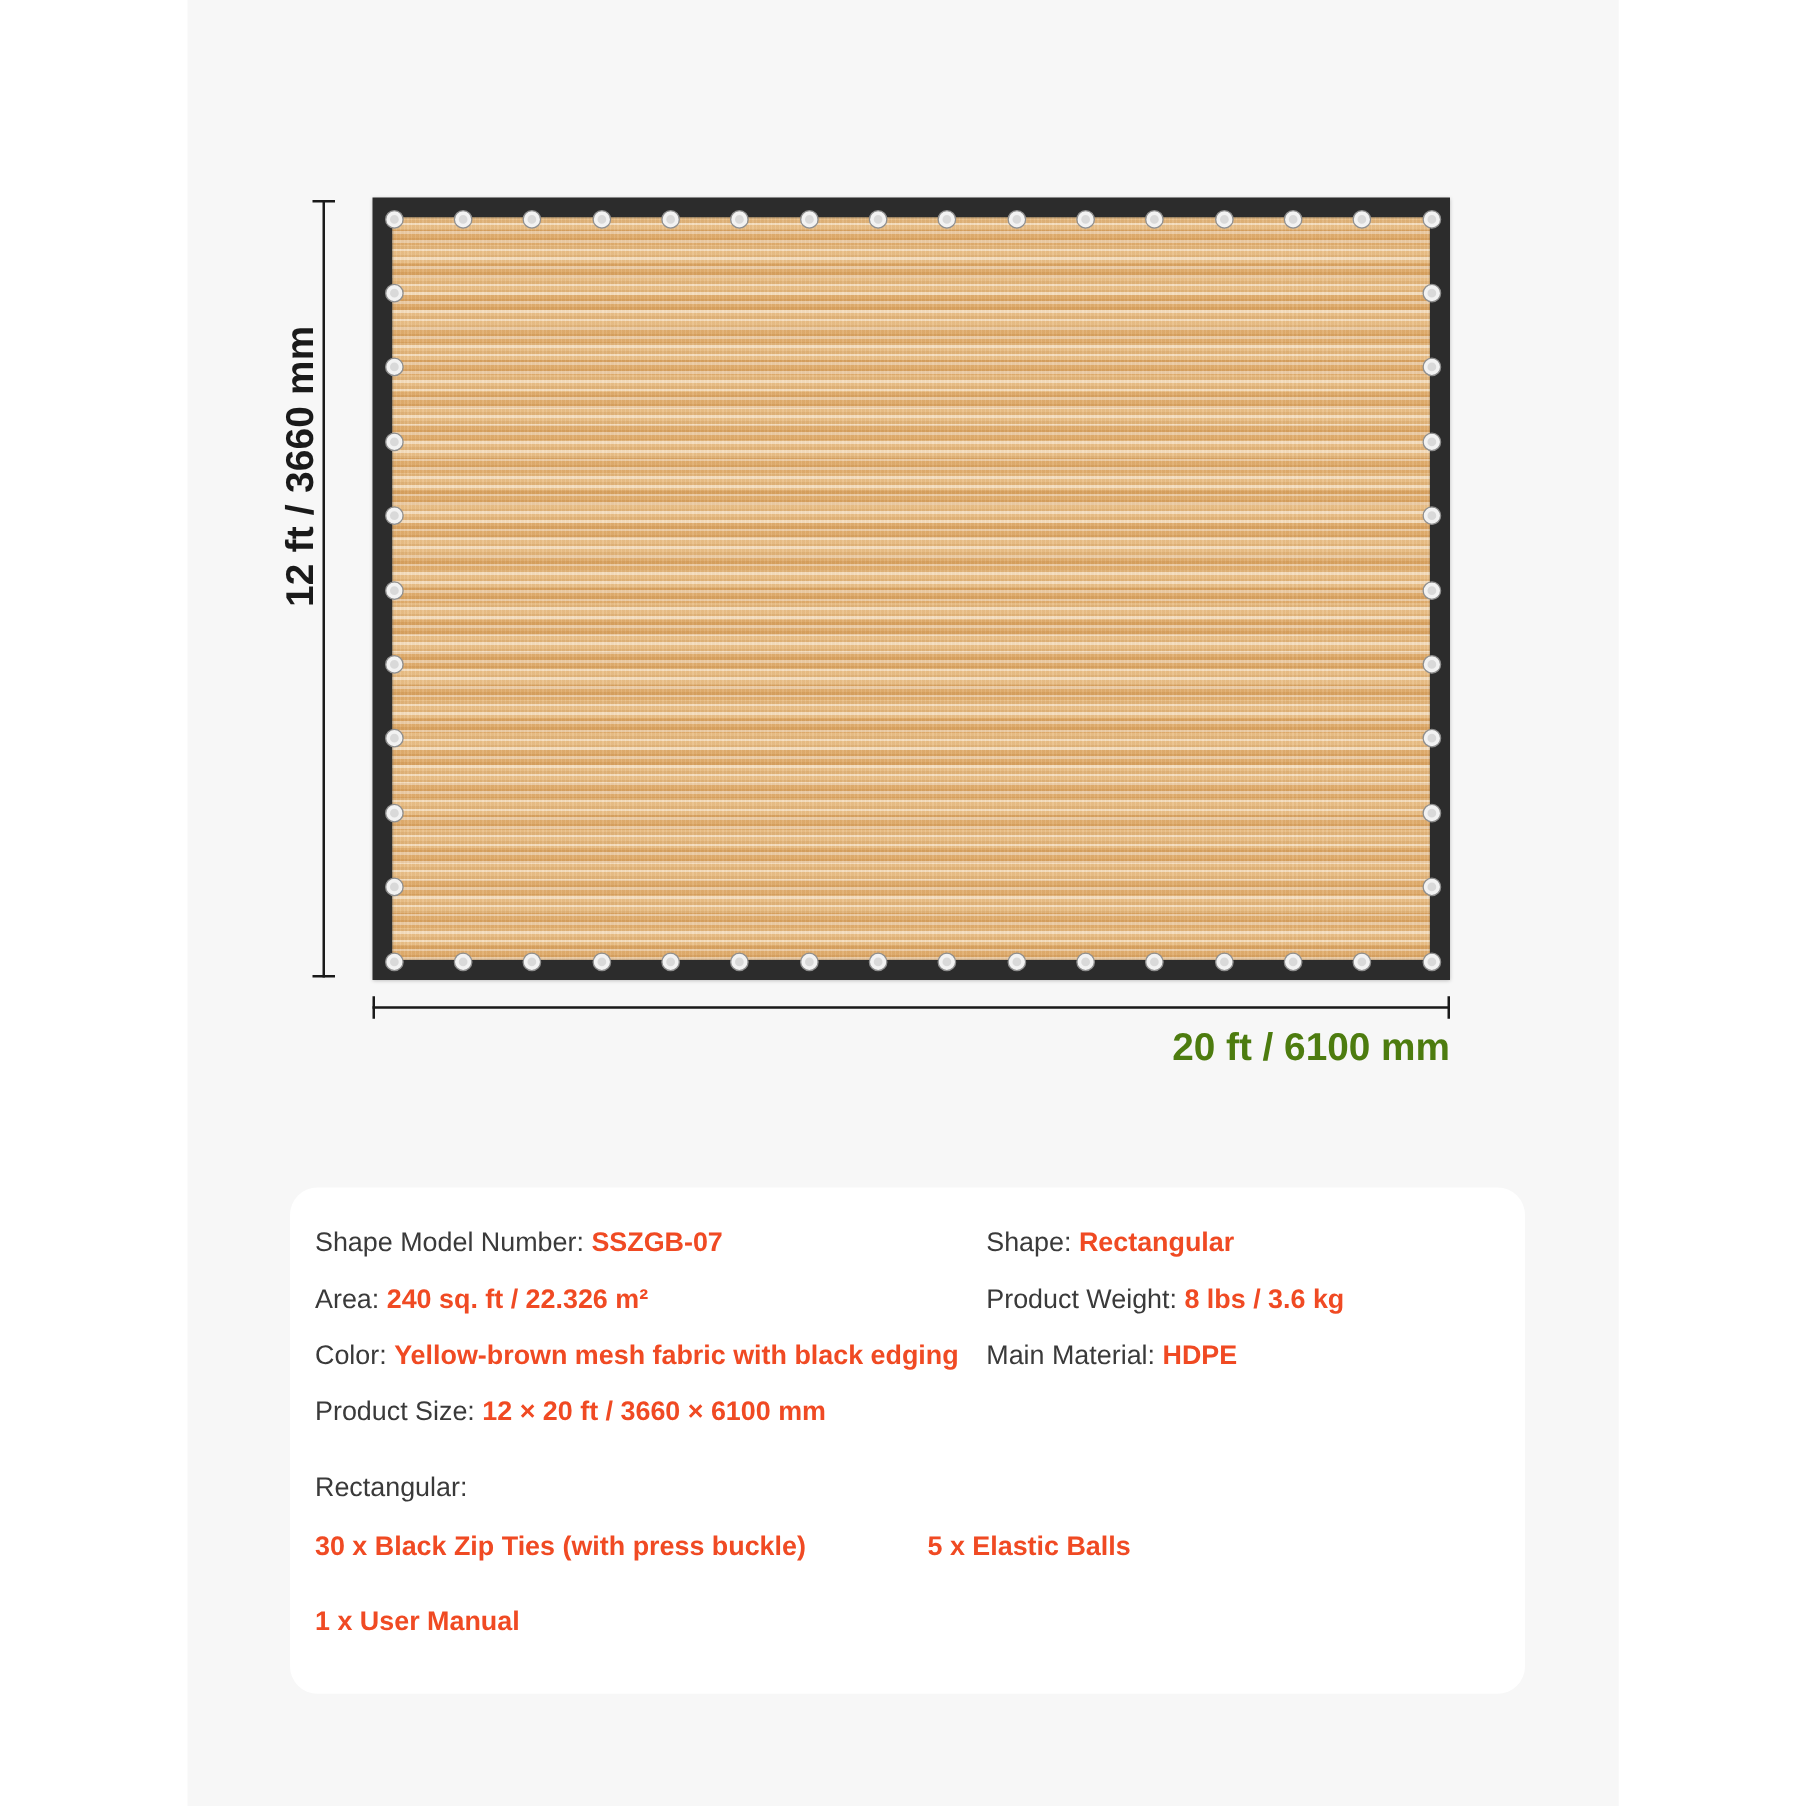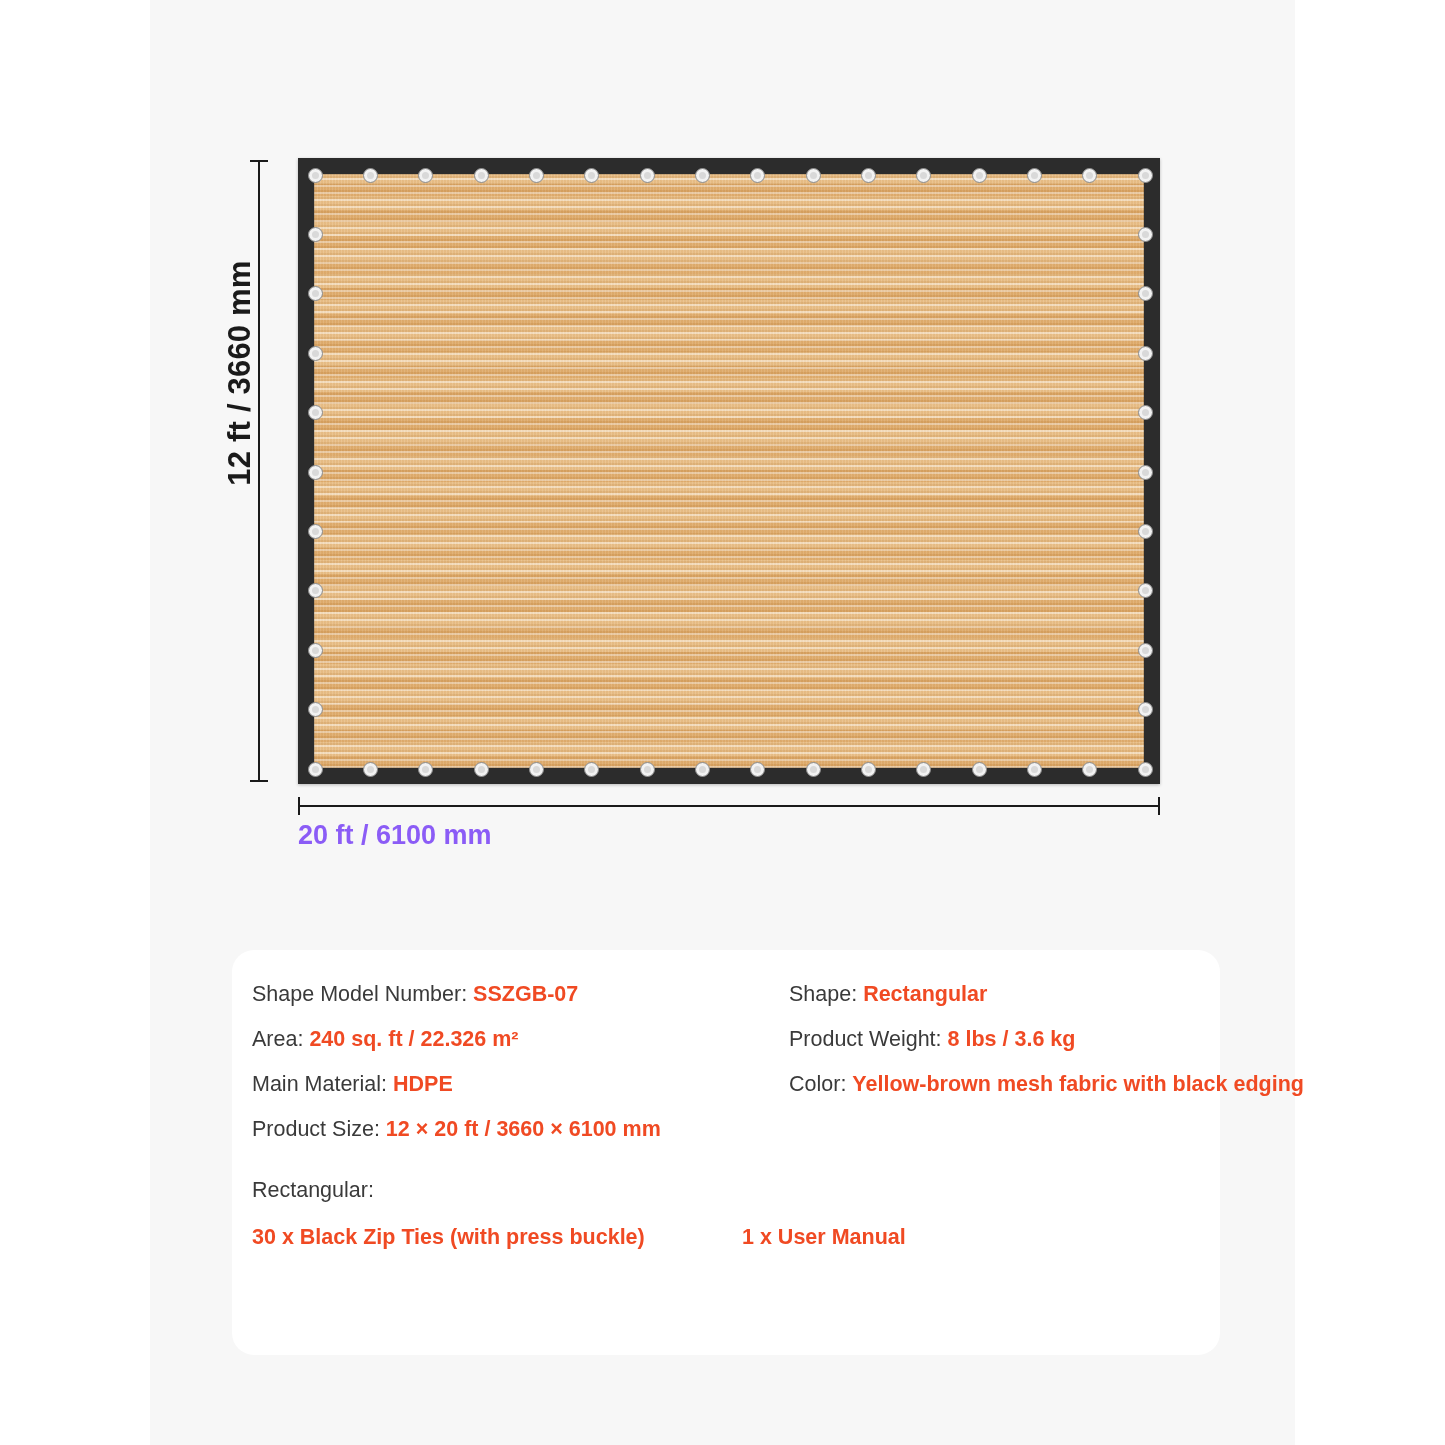--- a/index.html
+++ b/index.html
@@ -87,24 +87,24 @@
     height: 18px;
     background: #1a1a1a;
   }
   .hdim-cap-left { left: 148px; }
   .hdim-cap-right { left: 1008px; }
   .hdim-label {
     position: absolute;
     left: 148px;
     top: 820px;
     width: 862px;
-    text-align: left;
-    font-size: 27px;
+    text-align: right;
+    font-size: 31px;
     font-weight: 700;
-    color: #8b5cf6;
+    color: #4d7c0f;
   }
 
   
   .tarp {
     position: absolute;
     left: 148px;
     top: 158px;
     width: 862px;
     height: 626px;
     background: #2c2c2c;
@@ -304,35 +304,36 @@
       <div class="spec-line">
         <span class="lbl">Area:</span>
         <span class="val">240 sq. ft / 22.326 m²</span>
       </div>
 
       <div class="spec-line">
         <span class="lbl">Product Weight:</span>
         <span class="val">8 lbs / 3.6 kg</span>
       </div>
       <div class="spec-line">
+        <span class="lbl">Color:</span>
+        <span class="val">Yellow-brown mesh fabric with black edging</span>
+      </div>
+
+      <div class="spec-line">
         <span class="lbl">Main Material:</span>
         <span class="val">HDPE</span>
       </div>
-
-      <div class="spec-line">
-        <span class="lbl">Color:</span>
-        <span class="val">Yellow-brown mesh fabric with black edging</span>
-      </div>
       <div class="spec-line">
         <span class="lbl">Product Size:</span>
         <span class="val">12 × 20 ft / 3660 × 6100 mm</span>
       </div>
     </div>
 
     <div class="acc-title">Rectangular:</div>
 
     <div class="acc-grid">
       <div class="acc-item">30 x Black Zip Ties (with press buckle)</div>
+      <div class="acc-item">5 x Elastic Balls</div>
       <div class="acc-item">1 x User Manual</div>
     </div>
   </div>
 
 </div>
 
 </body></html>

